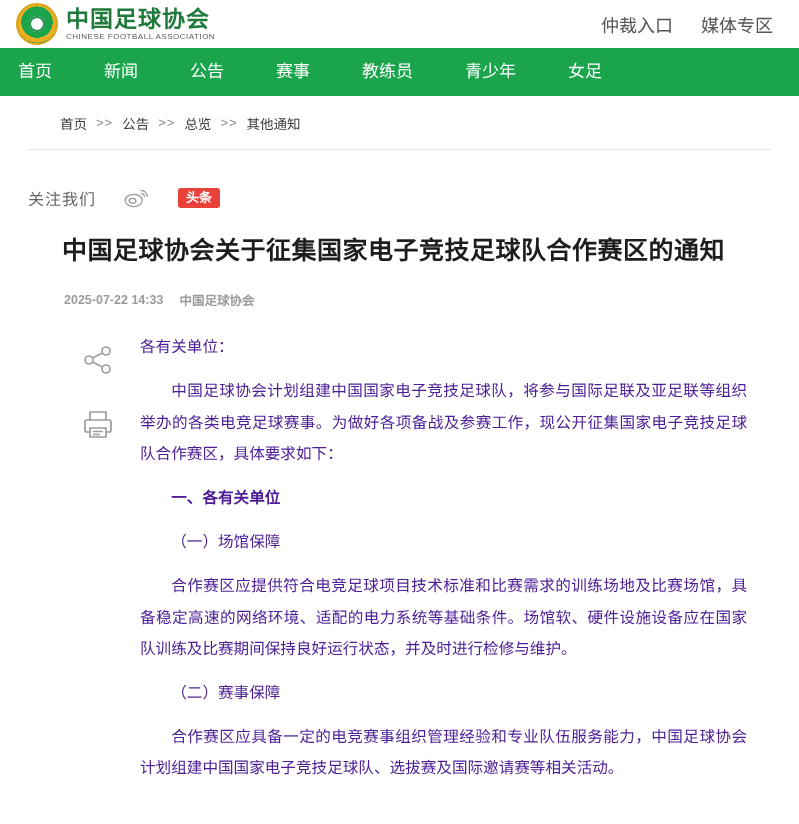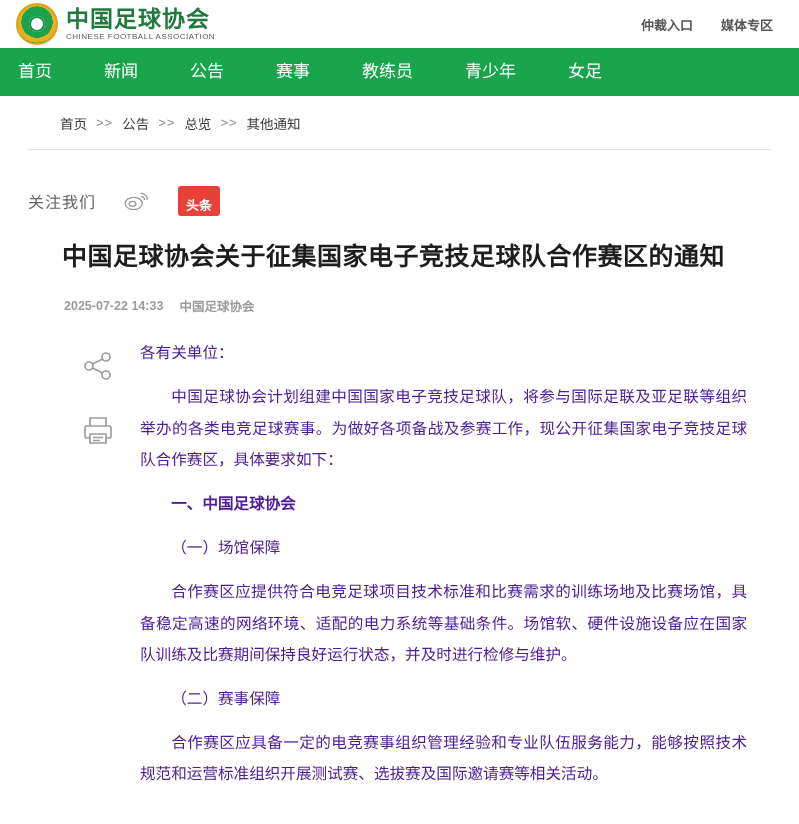--- a/index.html
+++ b/index.html
@@ -65,23 +65,22 @@
   }
   .top-links {
     margin-left: auto;
     display: flex;
     align-items: center;
     gap: 28px;
     padding-right: 10px;
   }
   .top-links a {
     color: #555555;
-    font-size: 13px;
+    font-size: 18px;
     text-decoration: none;
-    font-weight: bold;
   }
 
   
   .nav {
     height: 48px;
     background: #1aa54c;
     display: flex;
     align-items: center;
     color: #ffffff;
     box-sizing: border-box;
@@ -134,21 +133,21 @@
     width: 26px;
     height: 22px;
     color: #9a9a9a;
     display: inline-block;
   }
   .toutiao-badge {
     background: #e8413a;
     color: #ffffff;
     font-size: 13px;
     font-weight: bold;
-    padding: 13px 8px 4px;
+    padding: 3px 8px 4px;
     border-radius: 3px;
     line-height: 1;
   }
 
   
   .article {
     padding: 22px 34px 0 56px;
     box-sizing: border-box;
   }
   .title {
@@ -284,20 +283,20 @@
           <rect x="4" y="13" width="26" height="12" rx="2"></rect>
           <path d="M9 21h16v9H9z" fill="#ffffff"></path>
           <path d="M12 24.5h10M12 27.5h7"></path>
         </svg>
       </span>
     </div>
 
     <div class="content">
       <p>各有关单位：</p>
       <p class="p-indent">中国足球协会计划组建中国国家电子竞技足球队，将参与国际足联及亚足联等组织举办的各类电竞足球赛事。为做好各项备战及参赛工作，现公开征集国家电子竞技足球队合作赛区，具体要求如下：</p>
-      <p class="p-head">一、中国足球协会</p>
+      <p class="p-head">一、各有关单位</p>
       <p class="p-sub">（一）场馆保障</p>
       <p class="p-indent">合作赛区应提供符合电竞足球项目技术标准和比赛需求的训练场地及比赛场馆，具备稳定高速的网络环境、适配的电力系统等基础条件。场馆软、硬件设施设备应在国家队训练及比赛期间保持良好运行状态，并及时进行检修与维护。</p>
       <p class="p-sub">（二）赛事保障</p>
-      <p class="p-indent">合作赛区应具备一定的电竞赛事组织管理经验和专业队伍服务能力，能够按照技术规范和运营标准组织开展测试赛、选拔赛及国际邀请赛等相关活动。</p>
+      <p class="p-indent">合作赛区应具备一定的电竞赛事组织管理经验和专业队伍服务能力，中国足球协会计划组建中国国家电子竞技足球队、选拔赛及国际邀请赛等相关活动。</p>
     </div>
   </div>
 </div>
 
 </body></html>

